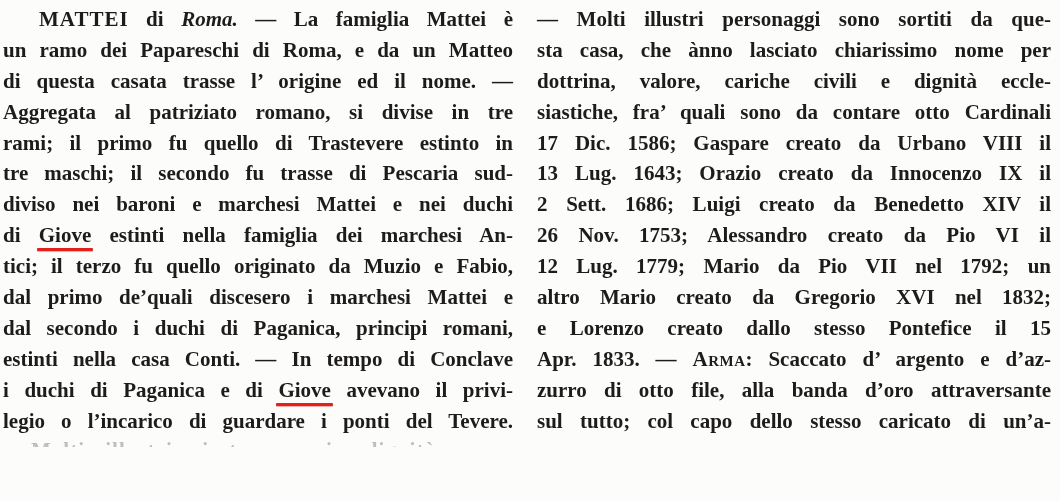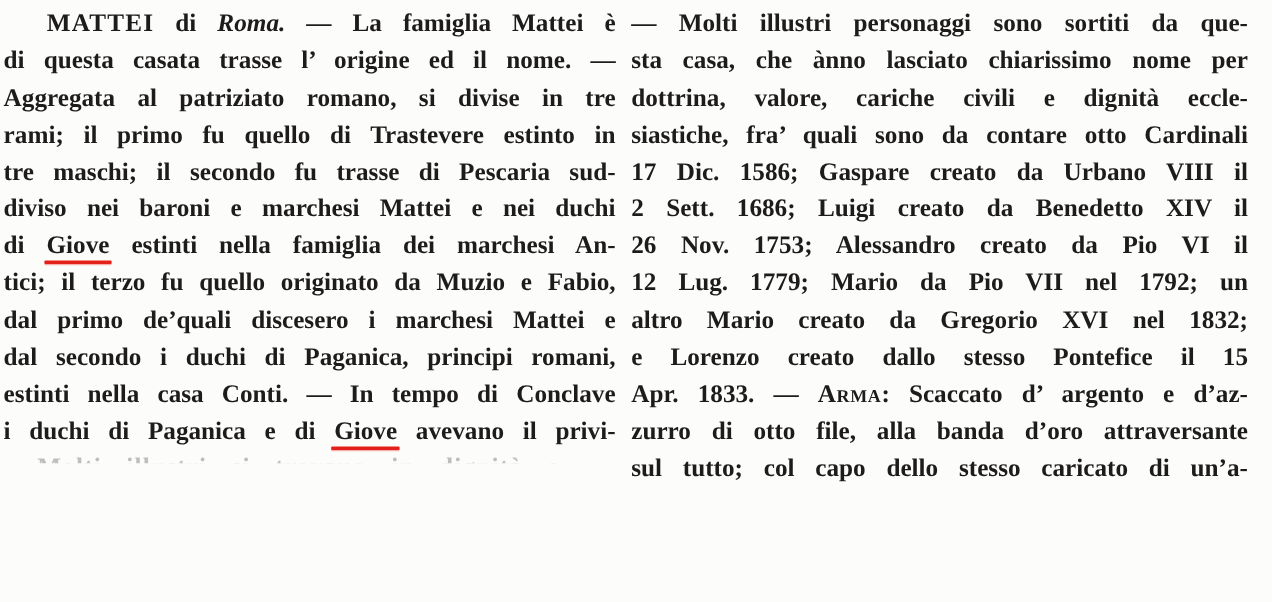--- a/index.html
+++ b/index.html
@@ -11,20 +11,21 @@
     height: 502px;
     background: #fcfcfa;
     overflow: hidden;
     font-family: "Liberation Serif", "DejaVu Serif", serif;
     font-weight: 700;
     font-size: 21px;
     color: #1d1c1a;
     display: flex;
     box-sizing: border-box;
     padding-top: 4px;
+    gap: 11px;
   }
 
   .column {
     box-sizing: border-box;
     flex: 0 0 auto;
   }
   .column.left  { width: 510px; margin-left: 3px; }
   .column.right { width: 514px; margin-left: 13px; }
 
   .line {
@@ -71,39 +72,42 @@
     letter-spacing: 1px;
     white-space: nowrap;
   }
 </style>
 </head>
 <body>
 
 <div class="page">
   <div class="column left">
       <div class="line indent"><span class="seg-caps">MATTEI</span><span> di </span><span class="seg-italic">Roma.</span><span> — La famiglia Mattei è</span></div>
+      <div class="line"><span>un ramo dei Papareschi di Roma, e da un Matteo</span></div>
       <div class="line"><span>di questa casata trasse l’ origine ed il nome. —</span></div>
       <div class="line"><span>Aggregata al patriziato romano, si divise in tre</span></div>
       <div class="line"><span>rami; il primo fu quello di Trastevere estinto in</span></div>
       <div class="line"><span>tre maschi; il secondo fu trasse di Pescaria sud-</span></div>
       <div class="line"><span>diviso nei baroni e marchesi Mattei e nei duchi</span></div>
       <div class="line"><span>di </span><span class="seg-red-underline">Giove</span><span> estinti nella famiglia dei marchesi An-</span></div>
       <div class="line"><span>tici; il terzo fu quello originato da Muzio e Fabio,</span></div>
       <div class="line"><span>dal primo de’quali discesero i marchesi Mattei e</span></div>
       <div class="line"><span>dal secondo i duchi di Paganica, principi romani,</span></div>
       <div class="line"><span>estinti nella casa Conti. — In tempo di Conclave</span></div>
       <div class="line"><span>i duchi di Paganica e di </span><span class="seg-red-underline">Giove</span><span> avevano il privi-</span></div>
+      <div class="line"><span>legio o l’incarico di guardare i ponti del Tevere.</span></div>
       <div class="clipped-line">Molti illustri si trovano in dignità e nobiltà della casa</div>
     </div>
   <div class="column right">
       <div class="line"><span>— Molti illustri personaggi sono sortiti da que-</span></div>
       <div class="line"><span>sta casa, che ànno lasciato chiarissimo nome per</span></div>
       <div class="line"><span>dottrina, valore, cariche civili e dignità eccle-</span></div>
       <div class="line"><span>siastiche, fra’ quali sono da contare otto Cardinali</span></div>
       <div class="line"><span>17 Dic. 1586; Gaspare creato da Urbano VIII il</span></div>
+      <div class="line"><span>13 Lug. 1643; Orazio creato da Innocenzo IX il</span></div>
       <div class="line"><span>2 Sett. 1686; Luigi creato da Benedetto XIV il</span></div>
       <div class="line"><span>26 Nov. 1753; Alessandro creato da Pio VI il</span></div>
       <div class="line"><span>12 Lug. 1779; Mario da Pio VII nel 1792; un</span></div>
       <div class="line"><span>altro Mario creato da Gregorio XVI nel 1832;</span></div>
       <div class="line"><span>e Lorenzo creato dallo stesso Pontefice il 15</span></div>
       <div class="line"><span>Apr. 1833. — </span><span class="seg-smallcaps">Arma</span><span>: Scaccato d’ argento e d’az-</span></div>
       <div class="line"><span>zurro di otto file, alla banda d’oro attraversante</span></div>
       <div class="line"><span>sul tutto; col capo dello stesso caricato di un’a-</span></div>
     </div>
 </div>

